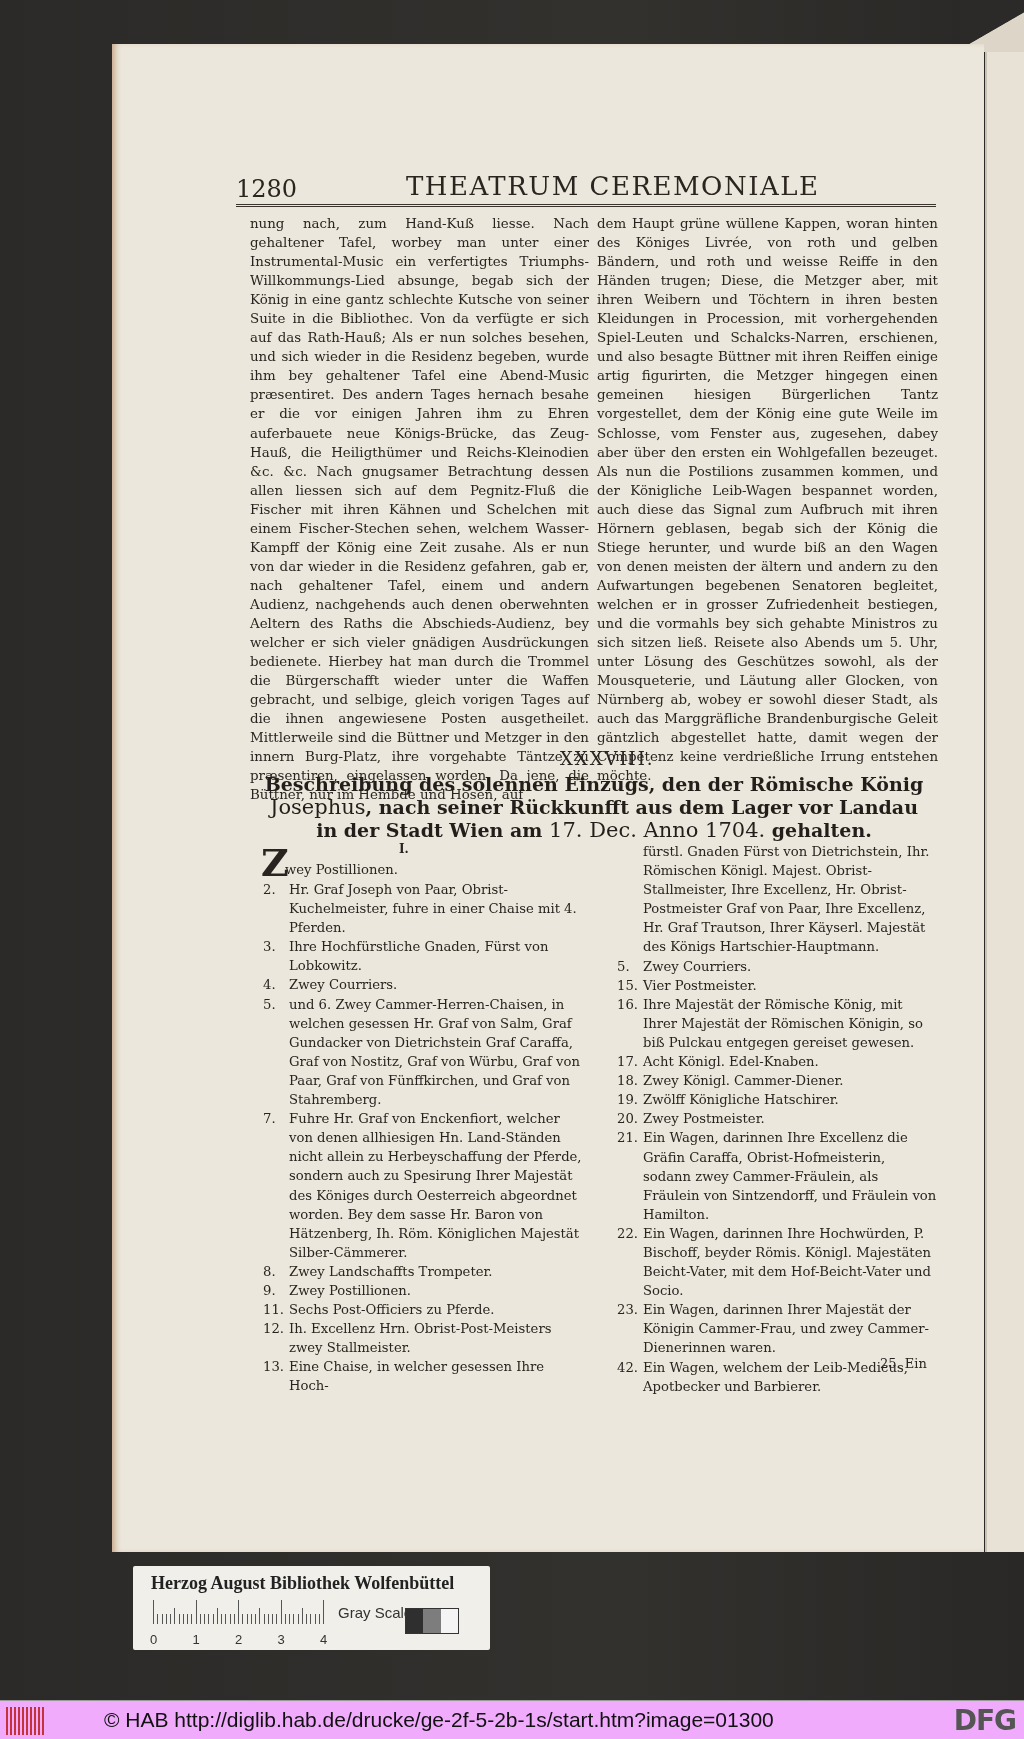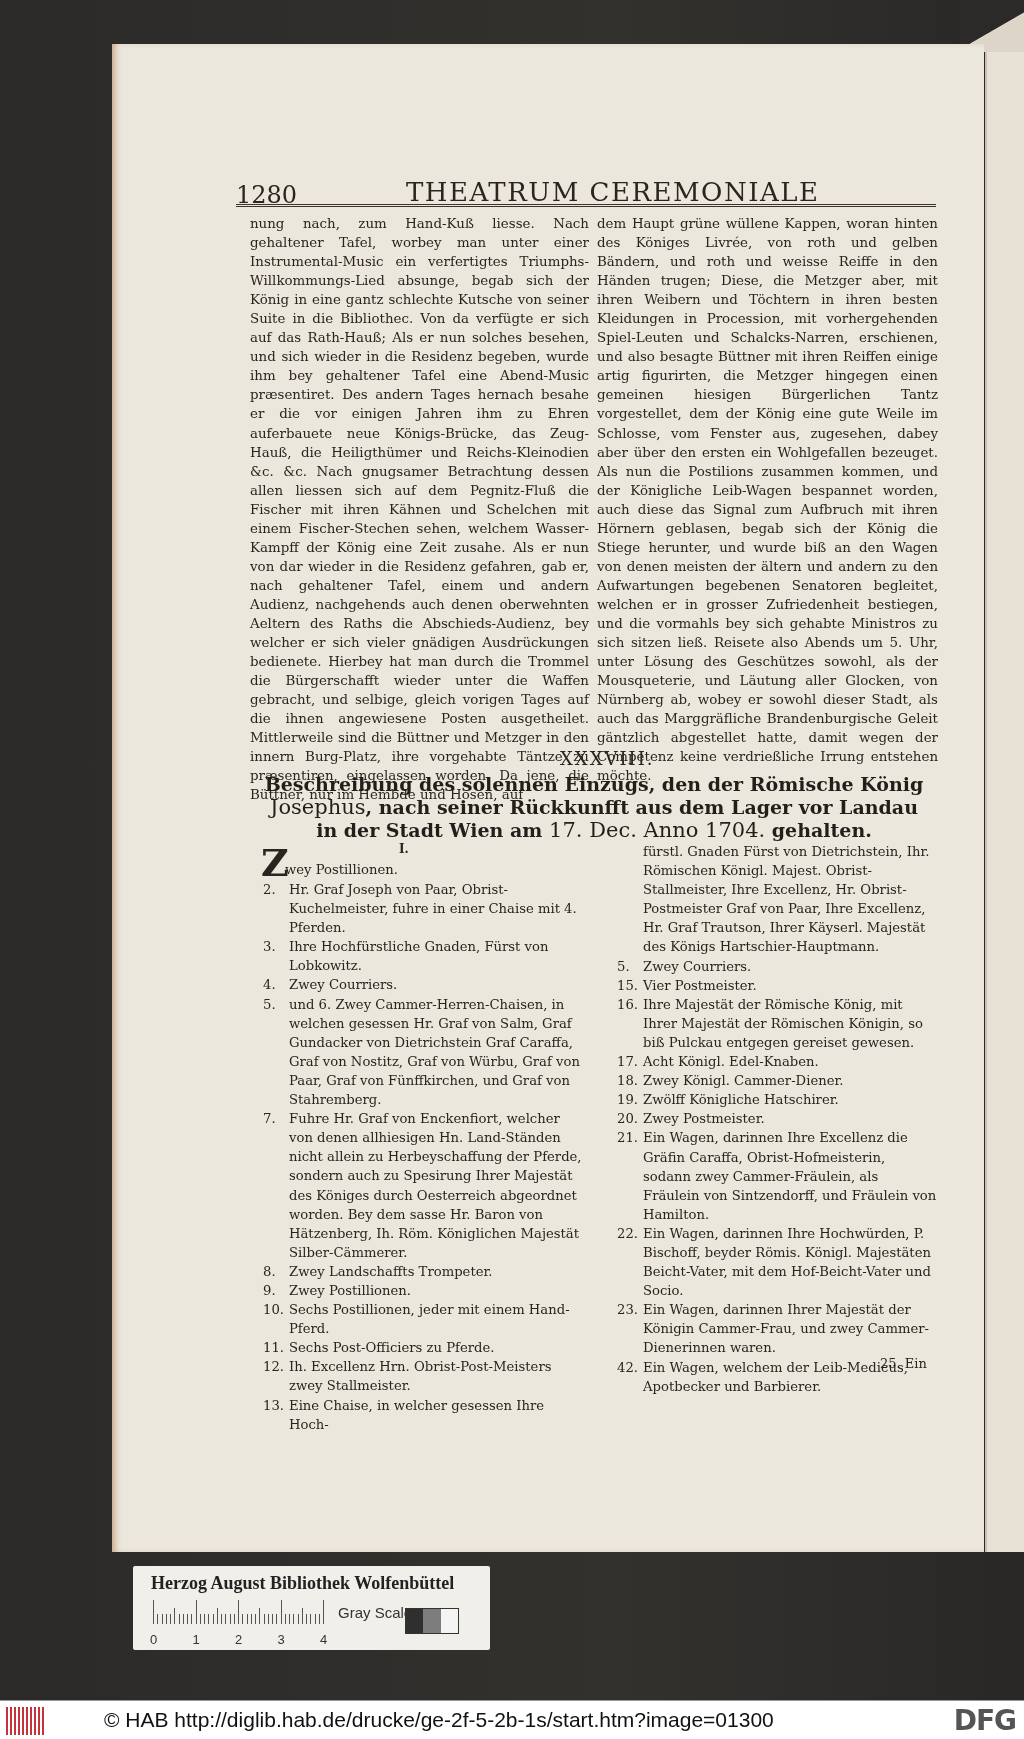--- a/index.html
+++ b/index.html
@@ -19,21 +19,21 @@
   .next-page-edge {
     position:absolute; left:960px; top:0px; width:64px; height:52px;
     background:linear-gradient(150deg,#2b2a28 55%,#ddd6c8 56%);
   }
   .page {
     position:absolute; left:112px; top:44px; width:872px; height:1508px;
     background:#ece7dc;
     box-shadow: inset 6px 0 6px -3px #c7a888;
   }
   .page-header {
-    position:absolute; left:236px; top:177px; width:700px; height:34px;
+    position:absolute; left:236px; top:171px; width:700px; height:34px;
     color:#2b2520;
   }
   .page-number { position:absolute; left:0; top:4px; font-size:24px; }
   .running-title { position:absolute; left:170px; top:0; font-size:26px; letter-spacing:1.5px; }
   .header-rule {
     position:absolute; left:236px; top:204px; width:700px; height:0;
     border-top:3px double #3a332c;
   }
   .col {
     position:absolute; color:#2a2420;
@@ -74,21 +74,21 @@
     position:absolute; left:205px; top:38px; font-family:"Liberation Sans", sans-serif;
     font-size:15px; color:#333;
   }
   .gray-scale {
     position:absolute; left:272px; top:42px; width:52px; height:24px; border:1px solid #333; display:flex;
   }
   .gray-scale span { flex:1; }
 
   .footer {
     position:absolute; left:0; top:1700px; width:1024px; height:39px;
-    background:#ffffff; border-top:1px solid #999;
+    background:#f0abfc; border-top:1px solid #999;
   }
   .hab-logo {
     position:absolute; left:6px; top:6px; width:40px; height:28px;
     background:repeating-linear-gradient(90deg,#c4323a 0 2px,transparent 2px 4px);
   }
   .footer-text {
     position:absolute; left:104px; top:7px; font-family:"Liberation Sans", sans-serif;
     font-size:21px; color:#111;
   }
   .dfg-logo {
@@ -130,21 +130,20 @@
     <span style="position:absolute; left:22px; top:18px;">wey Postillionen.</span>
   </div>
   <div id="left-entries">
       <div class="entry"><span class="num">2.</span><span>Hr. Graf Joseph von Paar, Obrist-Kuchelmeister, fuhre in einer Chaise mit 4. Pferden.</span></div>
       <div class="entry"><span class="num">3.</span><span>Ihre Hochfürstliche Gnaden, Fürst von Lobkowitz.</span></div>
       <div class="entry"><span class="num">4.</span><span>Zwey Courriers.</span></div>
       <div class="entry"><span class="num">5.</span><span>und 6. Zwey Cammer-Herren-Chaisen, in welchen gesessen Hr. Graf von Salm, Graf Gundacker von Dietrichstein Graf Caraffa, Graf von Nostitz, Graf von Würbu, Graf von Paar, Graf von Fünffkirchen, und Graf von Stahremberg.</span></div>
       <div class="entry"><span class="num">7.</span><span>Fuhre Hr. Graf von Enckenfiort, welcher von denen allhiesigen Hn. Land-Ständen nicht allein zu Herbeyschaffung der Pferde, sondern auch zu Spesirung Ihrer Majestät des Königes durch Oesterreich abgeordnet worden. Bey dem sasse Hr. Baron von Hätzenberg, Ih. Röm. Königlichen Majestät Silber-Cämmerer.</span></div>
       <div class="entry"><span class="num">8.</span><span>Zwey Landschaffts Trompeter.</span></div>
       <div class="entry"><span class="num">9.</span><span>Zwey Postillionen.</span></div>
-      <div class="entry"><span class="num">10.</span><span>Sechs Postillionen, jeder mit einem Hand-Pferd.</span></div>
       <div class="entry"><span class="num">11.</span><span>Sechs Post-Officiers zu Pferde.</span></div>
       <div class="entry"><span class="num">12.</span><span>Ih. Excellenz Hrn. Obrist-Post-Meisters zwey Stallmeister.</span></div>
       <div class="entry"><span class="num">13.</span><span>Eine Chaise, in welcher gesessen Ihre Hoch-</span></div>
     </div>
 </div>
 
 <div class="list list-right">
   <div id="right-entries">
       <div class="entry"><span class="num"></span><span>fürstl. Gnaden Fürst von Dietrichstein, Ihr. Römischen Königl. Majest. Obrist-Stallmeister, Ihre Excellenz, Hr. Obrist-Postmeister Graf von Paar, Ihre Excellenz, Hr. Graf Trautson, Ihrer Käyserl. Majestät des Königs Hartschier-Hauptmann.</span></div>
       <div class="entry"><span class="num">5.</span><span>Zwey Courriers.</span></div>

